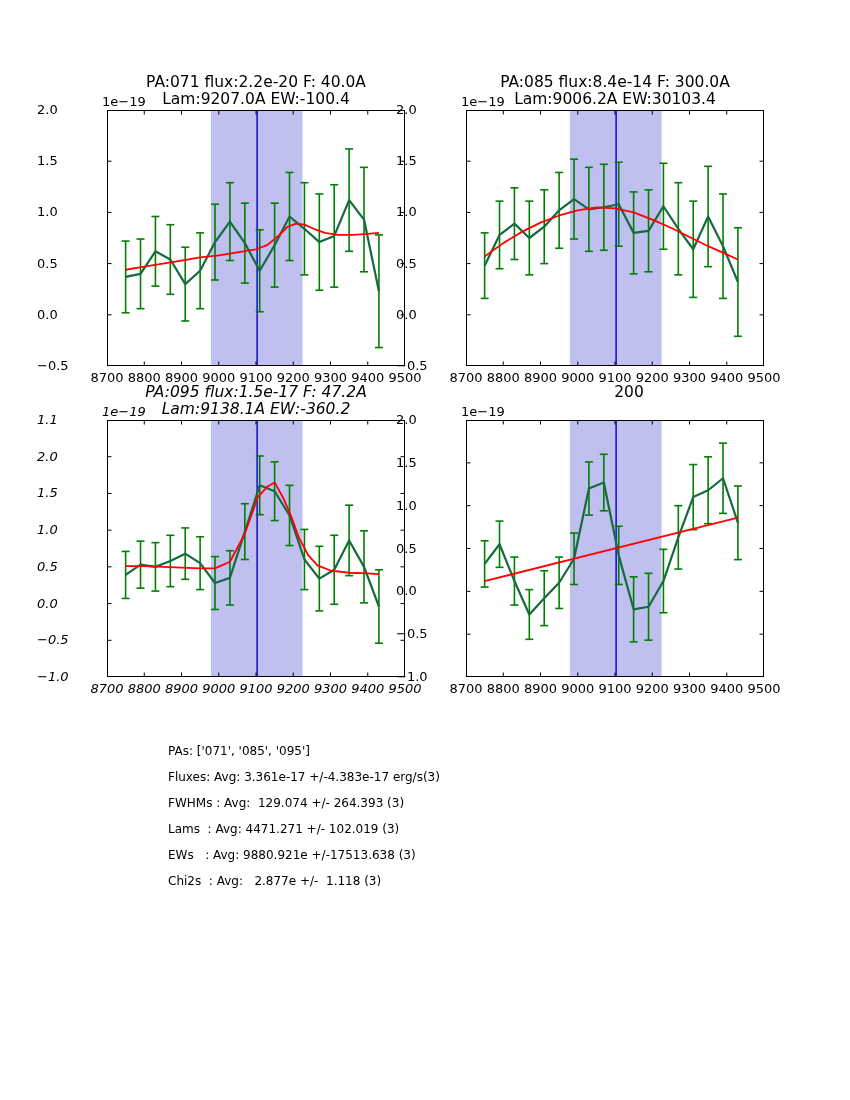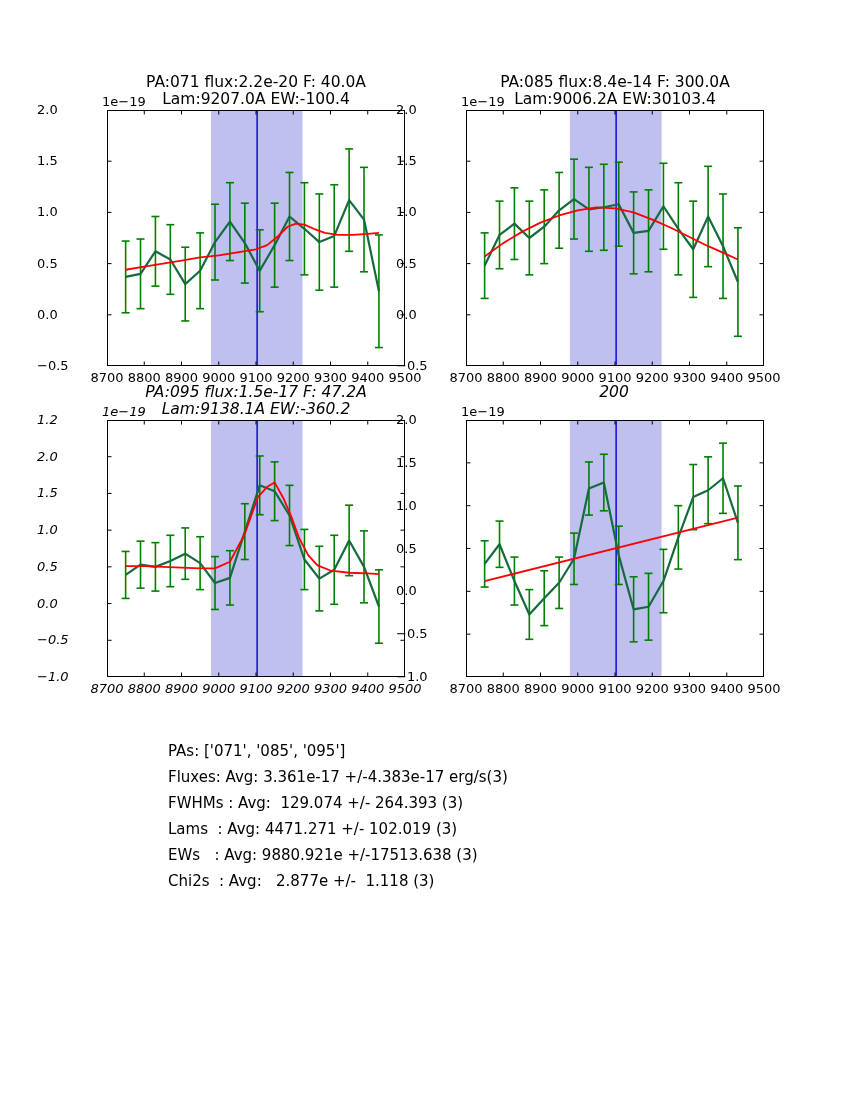--- a/index.html
+++ b/index.html
@@ -6,21 +6,21 @@
   #figure{position:relative;width:850px;height:1100px;background:#ffffff;overflow:hidden;
           font-family:"DejaVu Sans","Liberation Sans",sans-serif;color:#000;}
   .subplot{position:absolute;}
   .plot-title{position:absolute;text-align:center;font-size:15.5px;line-height:17px;color:#000;}
   .offset-label{position:absolute;font-size:13px;color:#000;}
   .tick-label{position:absolute;font-size:13px;color:#000;line-height:18px;}
   .tick-label.y{text-align:left;height:18px;}
   .tick-label.x{text-align:center;width:64px;}
   .axes-svg{position:absolute;overflow:hidden;background:#ffffff;}
   #footer{position:absolute;left:168px;top:738px;}
-  .footer-line{white-space:pre;font-size:15px;line-height:26px;height:26px;color:#000;}
+  .footer-line{white-space:pre;font-size:12px;line-height:26px;height:26px;color:#000;}
 </style>
 </head>
 <body>
 
 <div id="figure">
 
   <div class="subplot" id="sp0" style="left: 37px; top: 60px; width: 384px; height: 330px;">
     <div class="plot-title" style="left: 70px; width: 298px; top: 14px;">
       <div>PA:071 flux:2.2e-20 F: 40.0A</div>
       <div>Lam:9207.0A EW:-100.4</div>
@@ -370,25 +370,25 @@
       <div class="tick-label x" style="left: 261.5px; top: 310px;">9300</div>
       <div class="tick-label x" style="left: 298.75px; top: 310px;">9400</div>
       <div class="tick-label x" style="left: 336px; top: 310px;">9500</div>
       <div class="tick-label y" style="left: 0px; width: 63px; top: 298px;">−1.0</div>
       <div class="tick-label y" style="left: 0px; width: 63px; top: 261.286px;">−0.5</div>
       <div class="tick-label y" style="left: 0px; width: 63px; top: 224.571px;">0.0</div>
       <div class="tick-label y" style="left: 0px; width: 63px; top: 187.857px;">0.5</div>
       <div class="tick-label y" style="left: 0px; width: 63px; top: 151.143px;">1.0</div>
       <div class="tick-label y" style="left: 0px; width: 63px; top: 114.429px;">1.5</div>
       <div class="tick-label y" style="left: 0px; width: 63px; top: 77.7143px;">2.0</div>
-      <div class="tick-label y" style="left: 0px; width: 63px; top: 41px;">1.2</div>
+      <div class="tick-label y" style="left: 0px; width: 63px; top: 41px;">1.1</div>
     </div>
 
   <div class="subplot" id="sp3" style="left: 396px; top: 370px; width: 384px; height: 331px;">
-    <div class="plot-title" style="left: 69px; width: 298px; top: 14px; font-style: italic;">
+    <div class="plot-title" style="left: 84px; width: 298px; top: 14px;">
       <div></div>
       <div>200</div>
     </div>
     <div class="offset-label" style="left: 65px; top: 34px;">1e−19</div>
     <svg class="axes-svg" width="298" height="257" viewBox="0 0 298 257" style="left: 70px; top: 50px;">
         <rect x="103.9275" y="0" width="91.635" height="257" fill="#bfbff0"></rect>
         <line x1="150.1175" y1="0" x2="150.1175" y2="257" stroke="#0000cd" stroke-width="1.4"></line>
         <g stroke="#007f00" stroke-width="1.6">
           <line x1="18.625" y1="120.78999999999999" x2="18.625" y2="167.05"></line>
           <line x1="14.625" y1="120.78999999999999" x2="22.625" y2="120.78999999999999"></line>

